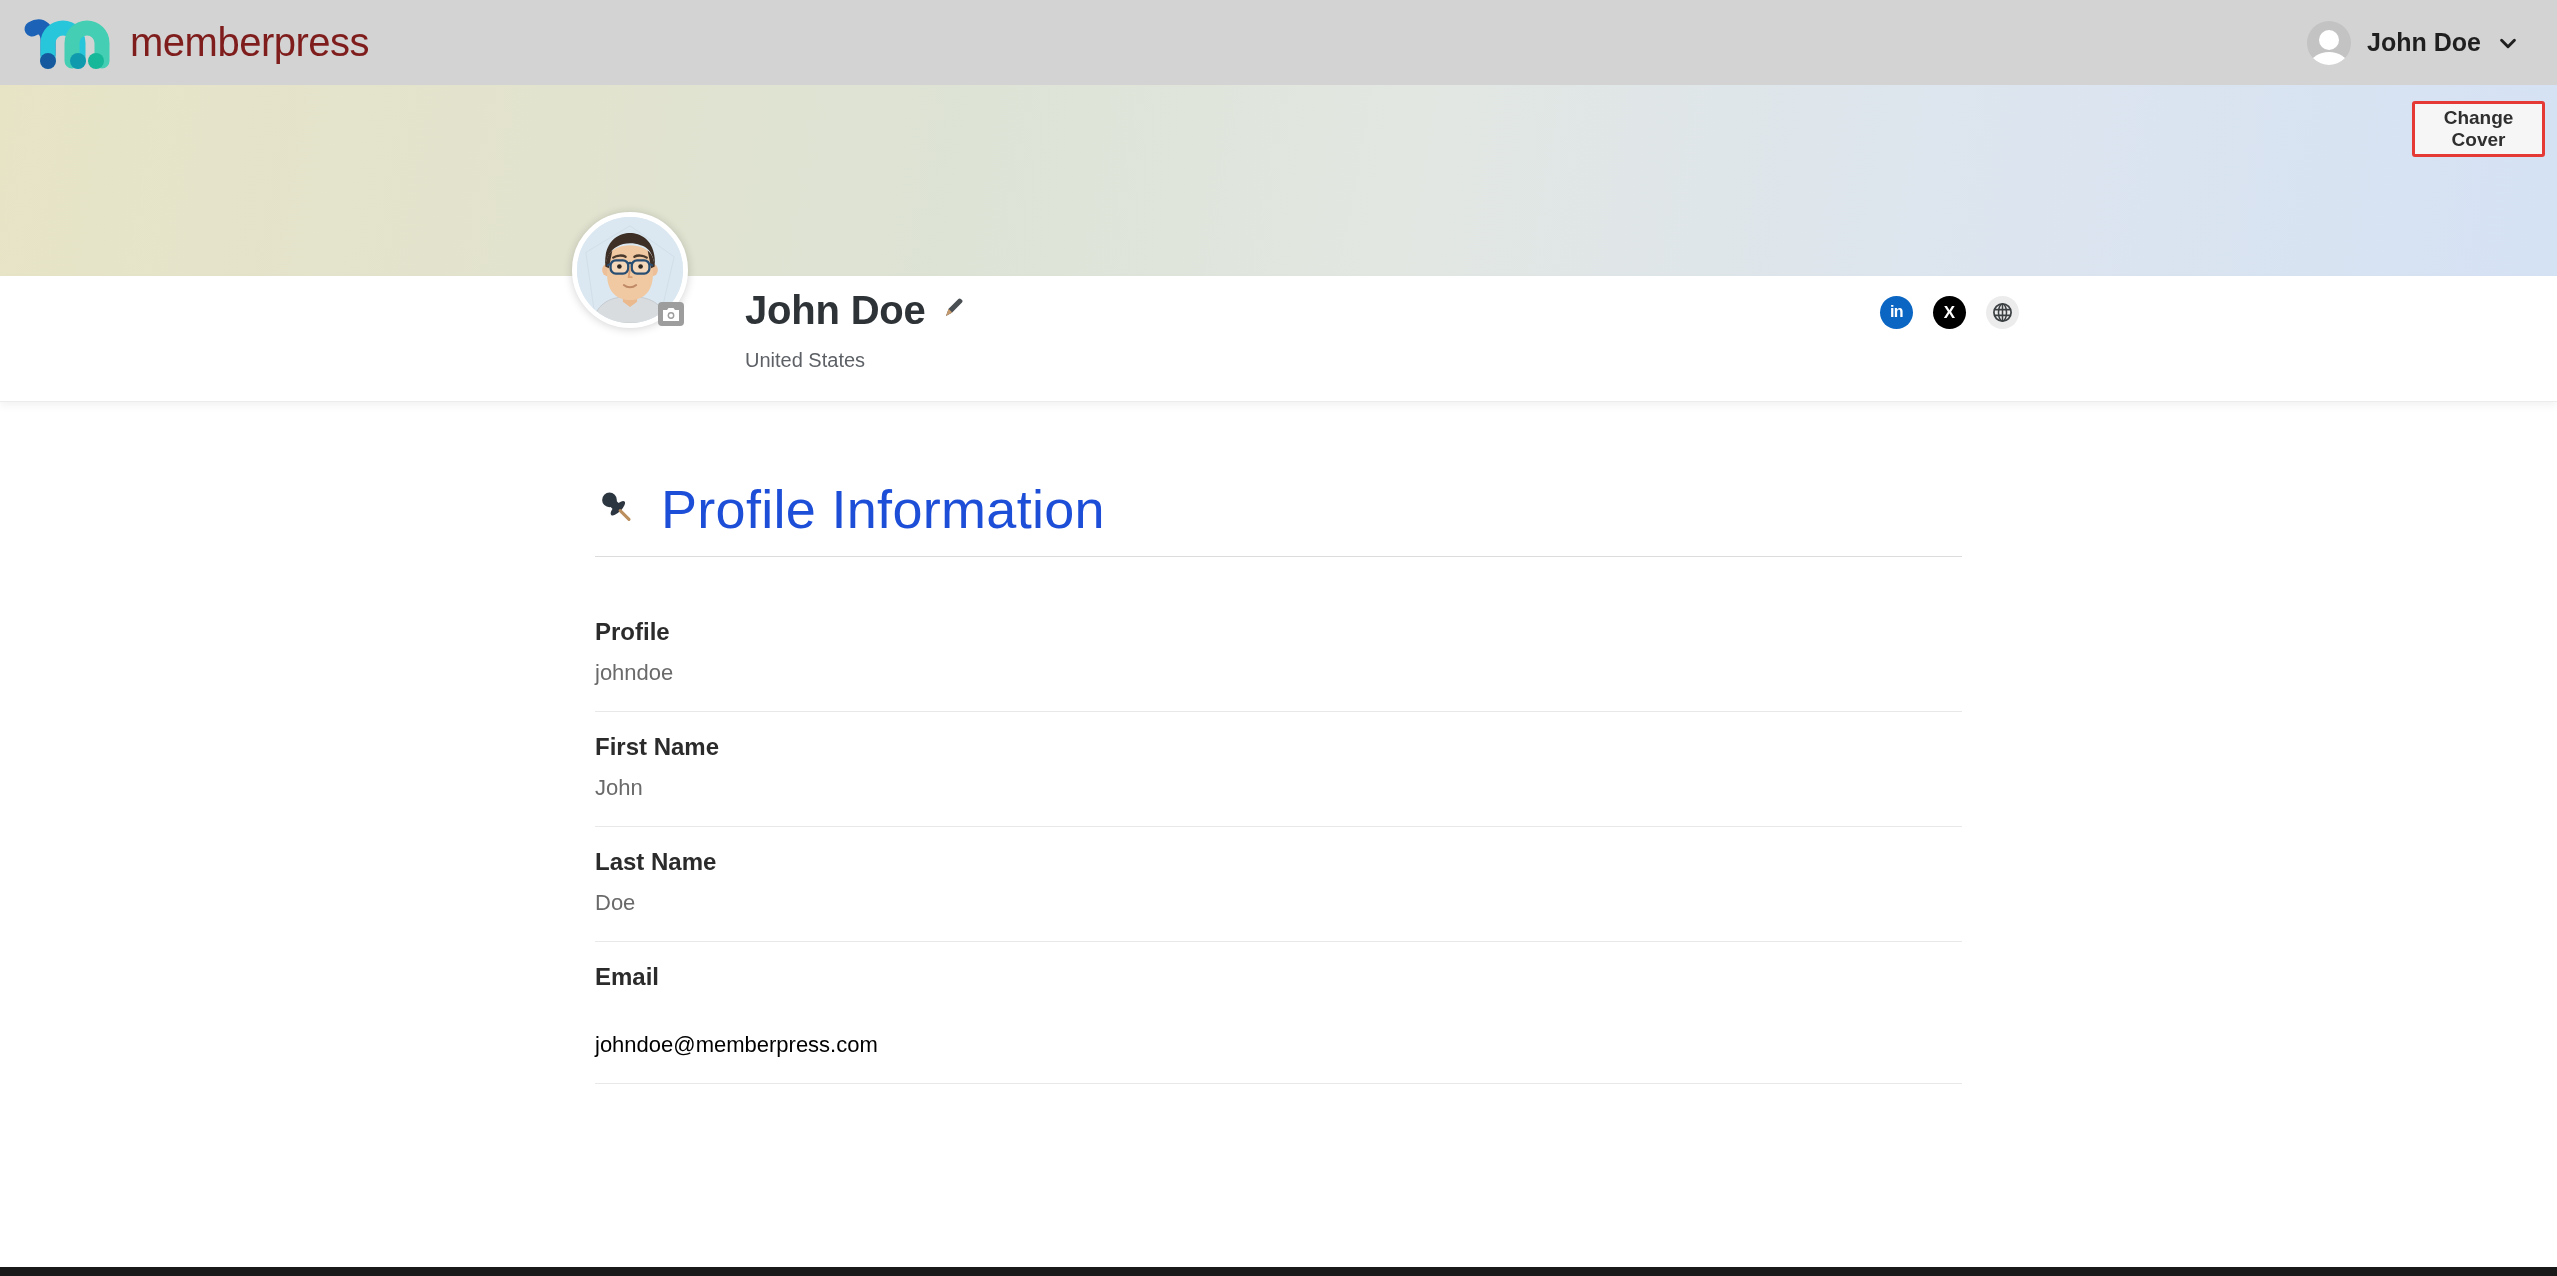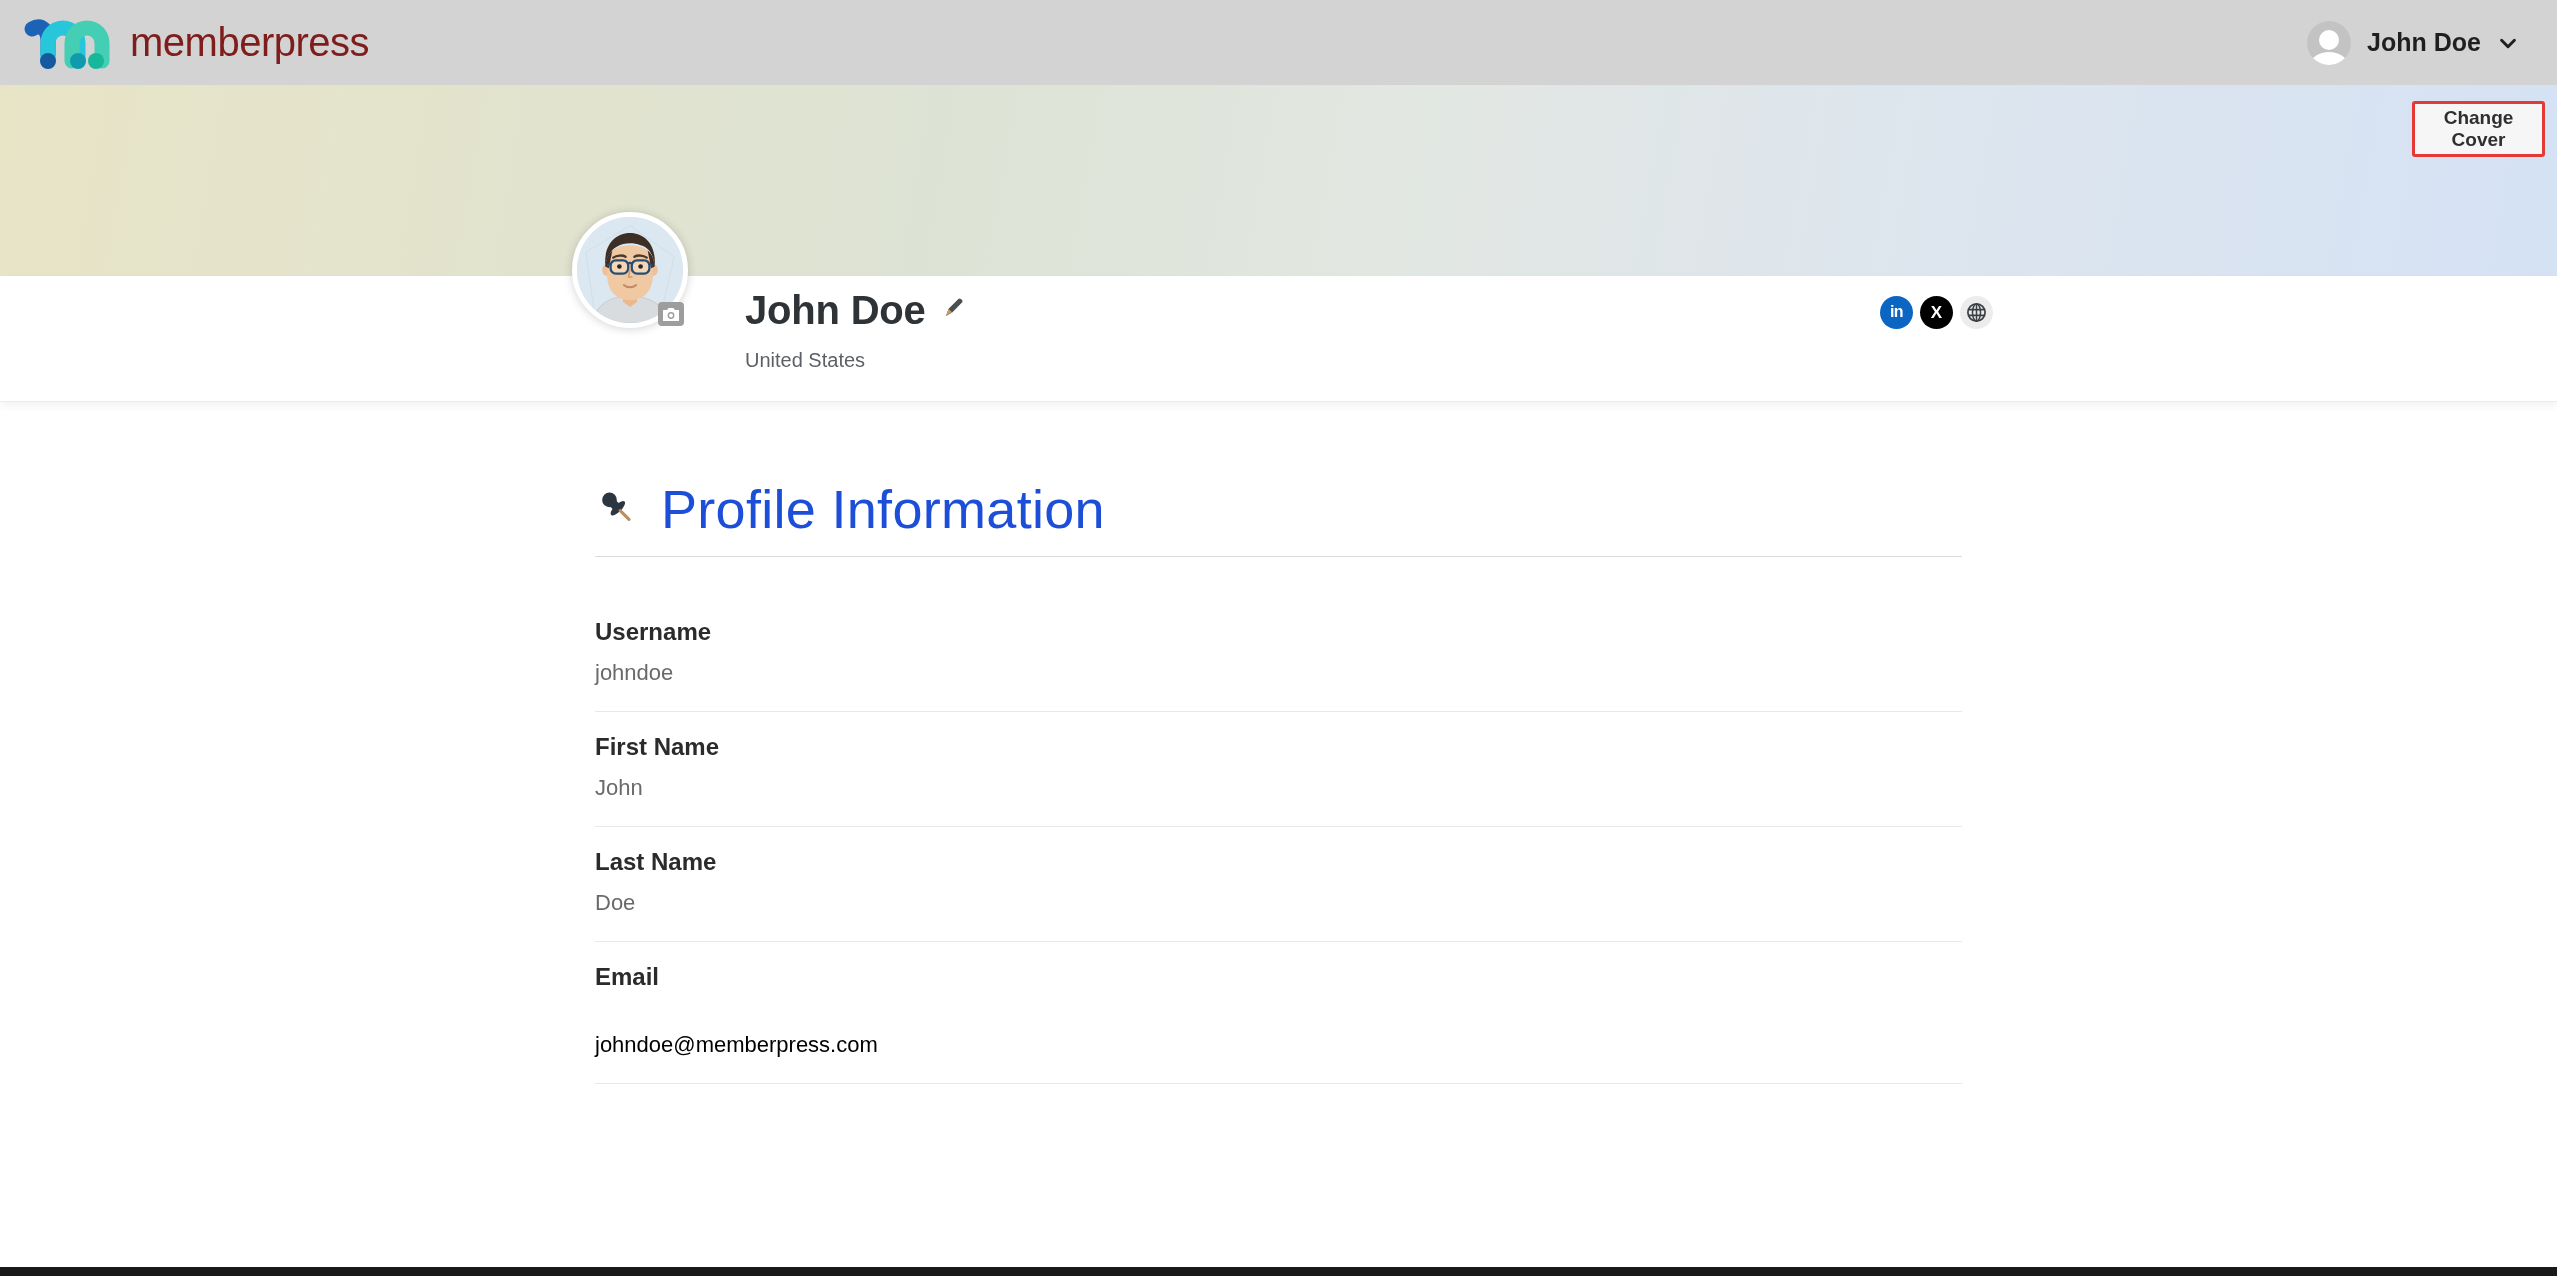--- a/index.html
+++ b/index.html
@@ -56,21 +56,21 @@
   .camera-badge {
     position:absolute; right:4px; bottom:2px; width:26px; height:24px;
     background:#9d9d9d; border-radius:4px; display:flex;
     align-items:center; justify-content:center; cursor:pointer;
   }
   .identity { position:absolute; left:745px; top:12px; }
   .name-row { display:flex; align-items:center; gap:16px; }
   .profile-name { font-size:40px; font-weight:600; color:#2e3338; letter-spacing:-0.2px; }
   .edit-pencil { width:24px; height:24px; margin-top:-8px; cursor:pointer; }
   .location { margin-top:16px; font-size:20px; color:#5d6166; }
-  .socials { position:absolute; left:1880px; top:20px; display:flex; gap:7px; align-items:center; }
+  .socials { position:absolute; left:1880px; top:20px; display:flex; gap:20px; align-items:center; }
   .social { width:33px; height:33px; border-radius:50%; display:flex; align-items:center; justify-content:center; cursor:pointer; }
   .social.linkedin { background:#0a66c2; }
   .social.linkedin span { color:#fff; font-size:16px; font-weight:700; letter-spacing:-0.5px; margin-top:-2px; }
   .social.x { background:#000; }
   .social.x span { color:#fff; font-size:17px; font-weight:700; }
   .social.website { background:#ececec; }
 
   
   .content { position:absolute; top:402px; left:595px; width:1367px; }
   .section-heading {
@@ -195,21 +195,21 @@
           <rect x="12.8" y="10" width="6.4" height="5" fill="#2c3640"></rect>
           <ellipse cx="16" cy="16" rx="7.2" ry="2.8" fill="#2c3640"></ellipse>
           <path d="M16 18.5 L16 28" stroke="#bb8e5e" stroke-width="2.4" stroke-linecap="round"></path>
         </g>
       </svg>
       <h2 class="section-title">Profile Information</h2>
     </div>
 
     <div class="fields">
       <div class="field">
-        <div class="field-label">Username</div>
+        <div class="field-label">Profile</div>
         <div class="field-value">johndoe</div>
       </div>
       <div class="field">
         <div class="field-label">First Name</div>
         <div class="field-value">John</div>
       </div>
       <div class="field">
         <div class="field-label">Last Name</div>
         <div class="field-value">Doe</div>
       </div>

